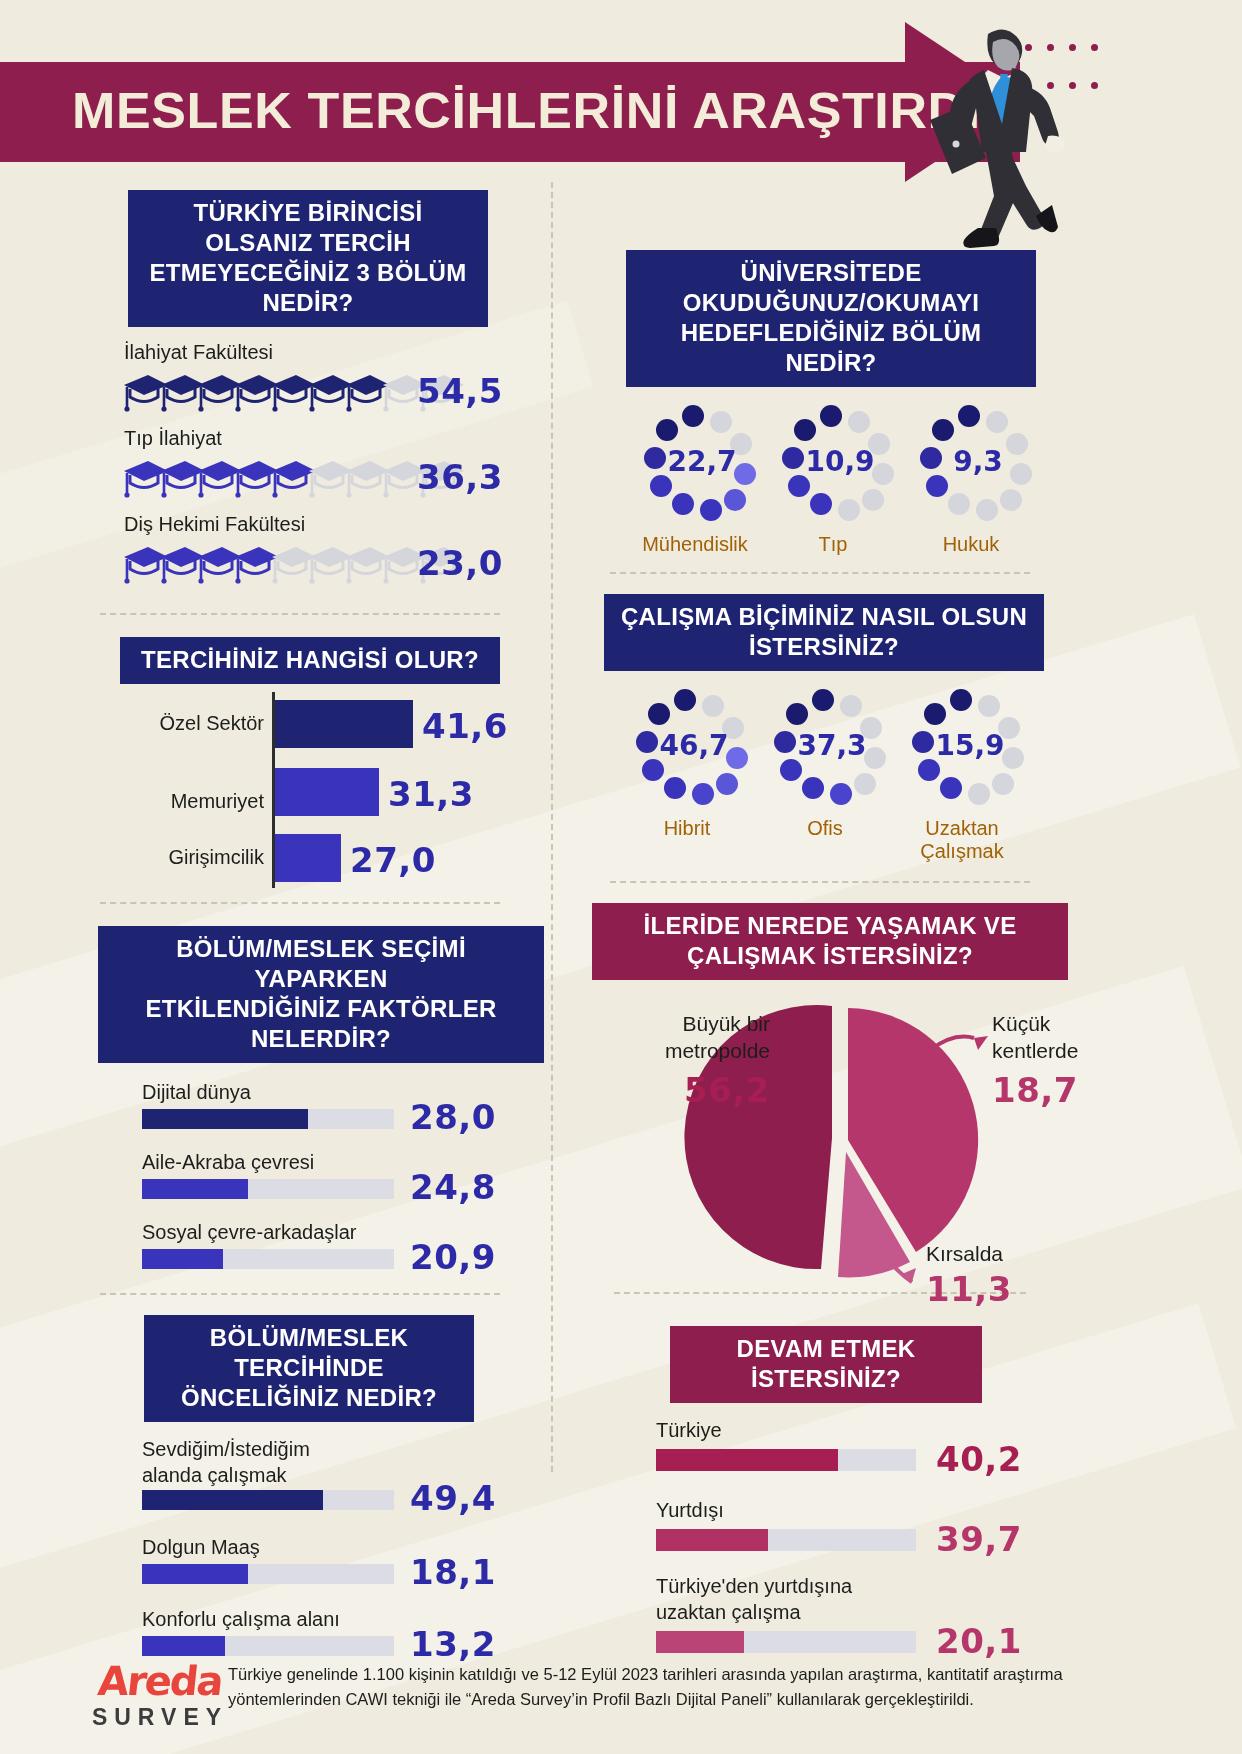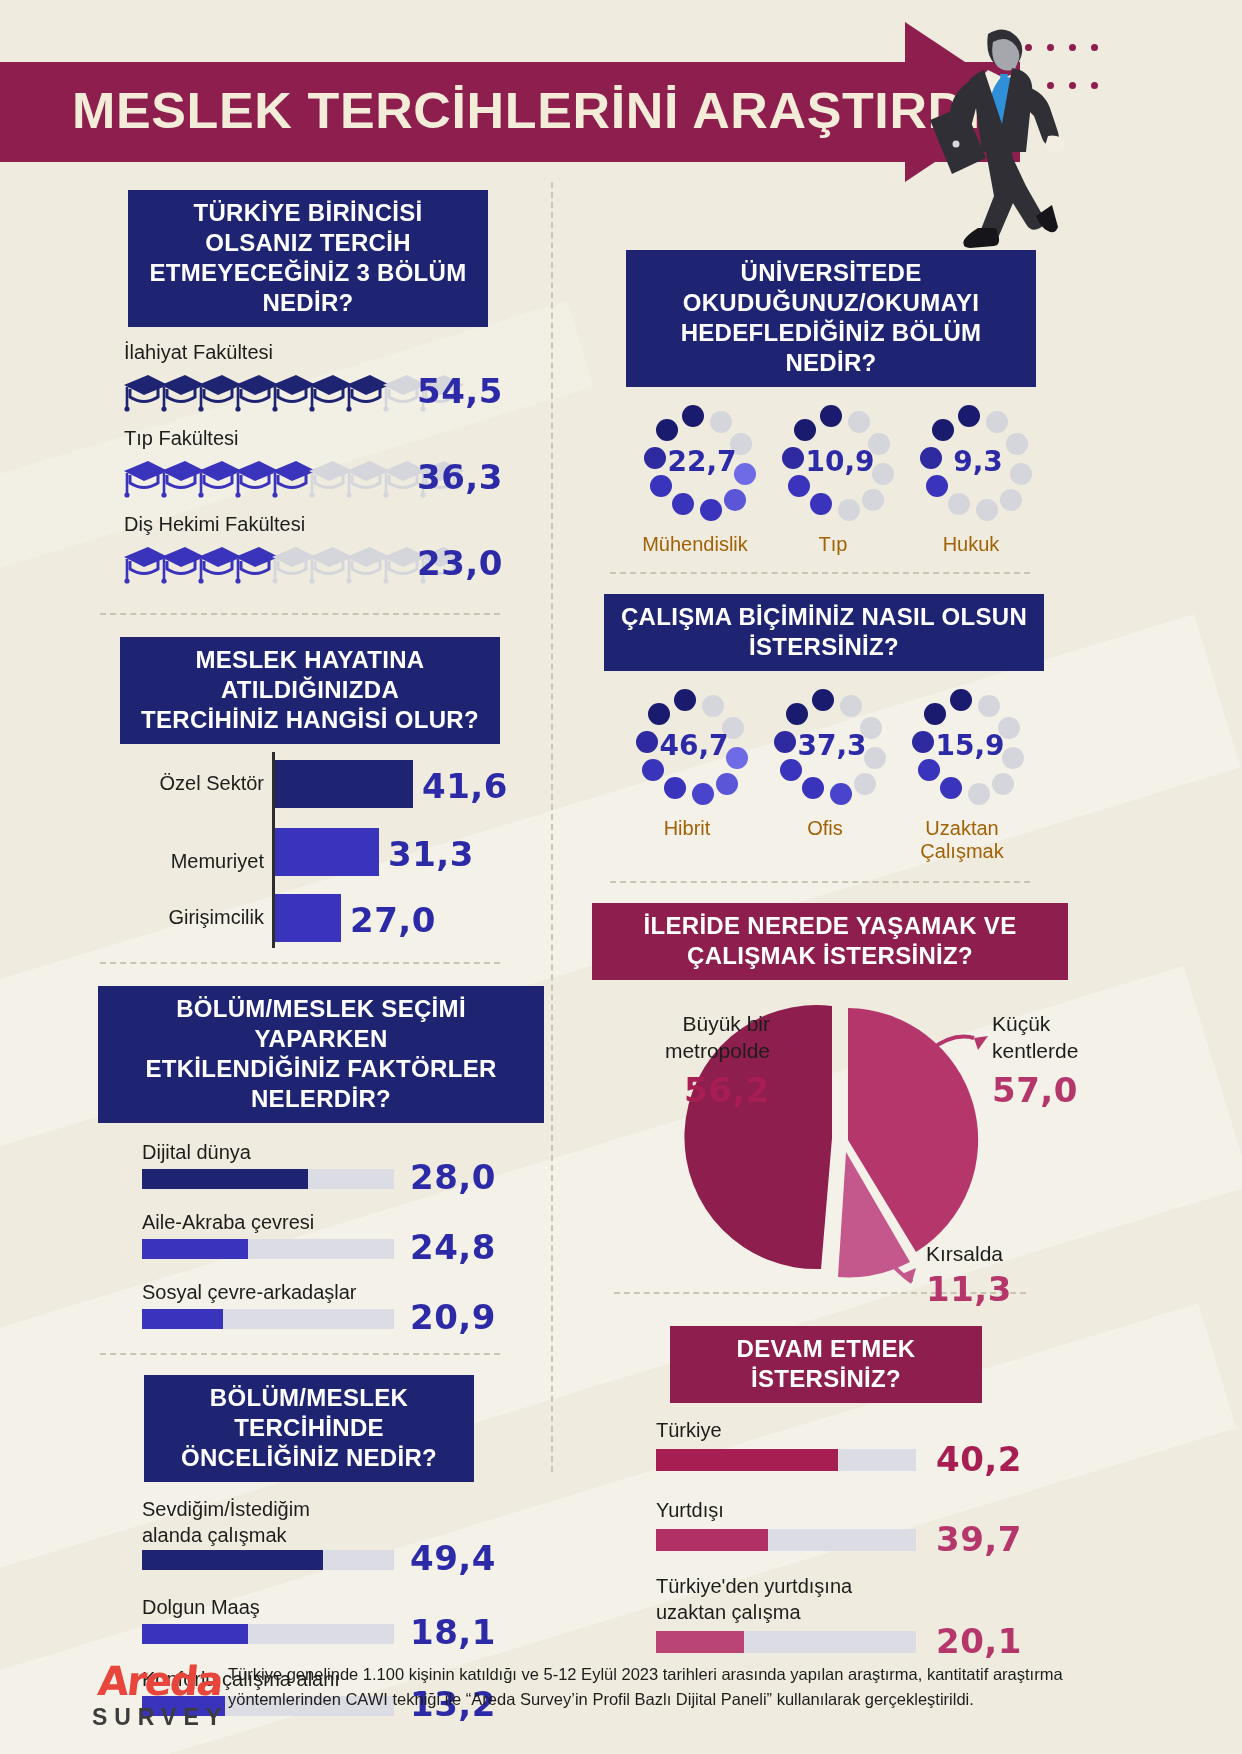--- a/index.html
+++ b/index.html
@@ -202,21 +202,21 @@
                   <use href="#cap" x="296"></use>
                 </g>
             </g>
           </svg>
           <div class="val" style="position:absolute;left:325px;top:6px;">54,5</div>
         </div>
       </div>
 
       
       <div style="margin-top:2px;">
-        <div class="rowlabel" style="margin-left:32px;">Tıp Fakültesi</div>
+        <div class="rowlabel" style="margin-left:32px;">Tıp İlahiyat</div>
         <div class="caprow">
           <svg width="420" height="56" viewBox="0 0 420 56">
             <g transform="translate(30,8)">
               <g color="#3a33bb">
                   <use href="#cap" x="0"></use>
                   <use href="#cap" x="37"></use>
                   <use href="#cap" x="74"></use>
                   <use href="#cap" x="111"></use>
                   <use href="#cap" x="148"></use>
                 </g>
@@ -255,21 +255,20 @@
           </svg>
           <div class="val" style="position:absolute;left:325px;top:6px;">23,0</div>
         </div>
       </div>
     </div>
 
     <div class="hdash" style="margin:18px 0 0 8px;width:400px;"></div>
 
     <div style="margin-top:22px;">
       <div class="qbar" style="width:380px;margin-left:28px;">
-        <div>MESLEK HAYATINA ATILDIĞINIZDA</div>
         <div>TERCİHİNİZ HANGİSİ OLUR?</div>
       </div>
 
       <div style="position:relative;height:200px;margin-top:8px;">
         <div class="axisline" style="left:180px;top:0;height:196px;"></div>
 
         <div style="position:absolute;left:0;top:18px;width:172px;text-align:right;" class="rowlabel">Özel Sektör</div>
         <div style="position:absolute;left:183px;top:8px;width:138px;height:48px;background:#1f2472;"></div>
         <div class="val" style="position:absolute;left:330px;top:14px;">41,6</div>
 
@@ -515,21 +514,21 @@
 
         <div style="position:absolute;left:20px;top:22px;width:150px;text-align:right;">
           <div class="pielbl">Büyük bir</div>
           <div class="pielbl">metropolde</div>
           <div class="val md" style="margin-top:6px;">56,2</div>
         </div>
 
         <div style="position:absolute;left:392px;top:22px;width:120px;text-align:left;">
           <div class="pielbl">Küçük</div>
           <div class="pielbl">kentlerde</div>
-          <div class="val m" style="margin-top:6px;">57,0</div>
+          <div class="val m" style="margin-top:6px;">18,7</div>
         </div>
 
         <div style="position:absolute;left:326px;top:252px;width:140px;text-align:left;">
           <div class="pielbl">Kırsalda</div>
           <div class="val m" style="margin-top:2px;">11,3</div>
         </div>
       </div>
     </div>
 
     <div class="hdash" style="margin:4px 0 0 14px;width:412px;"></div>

